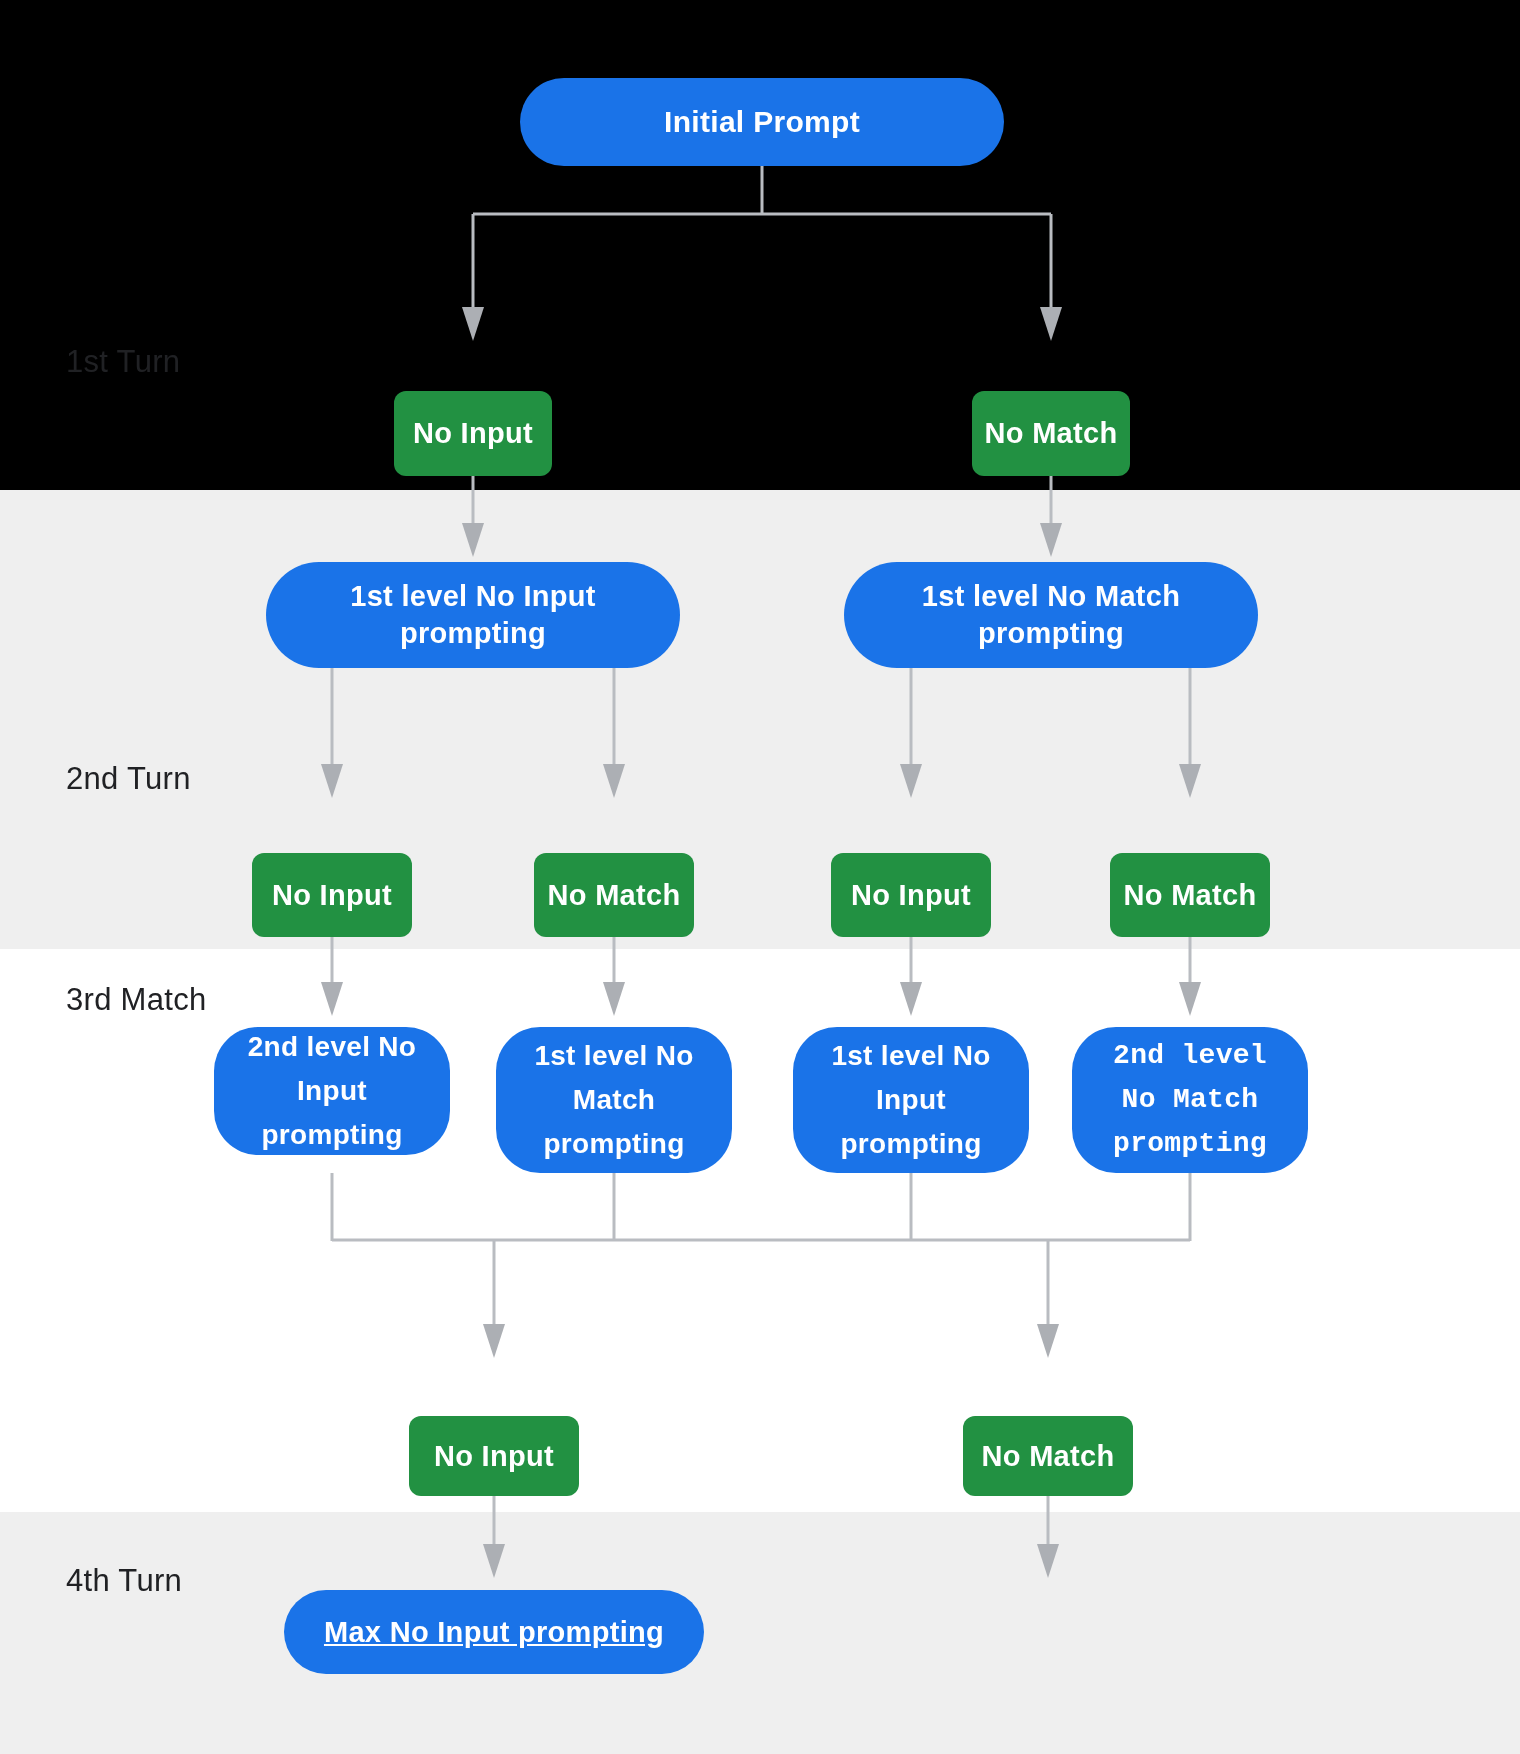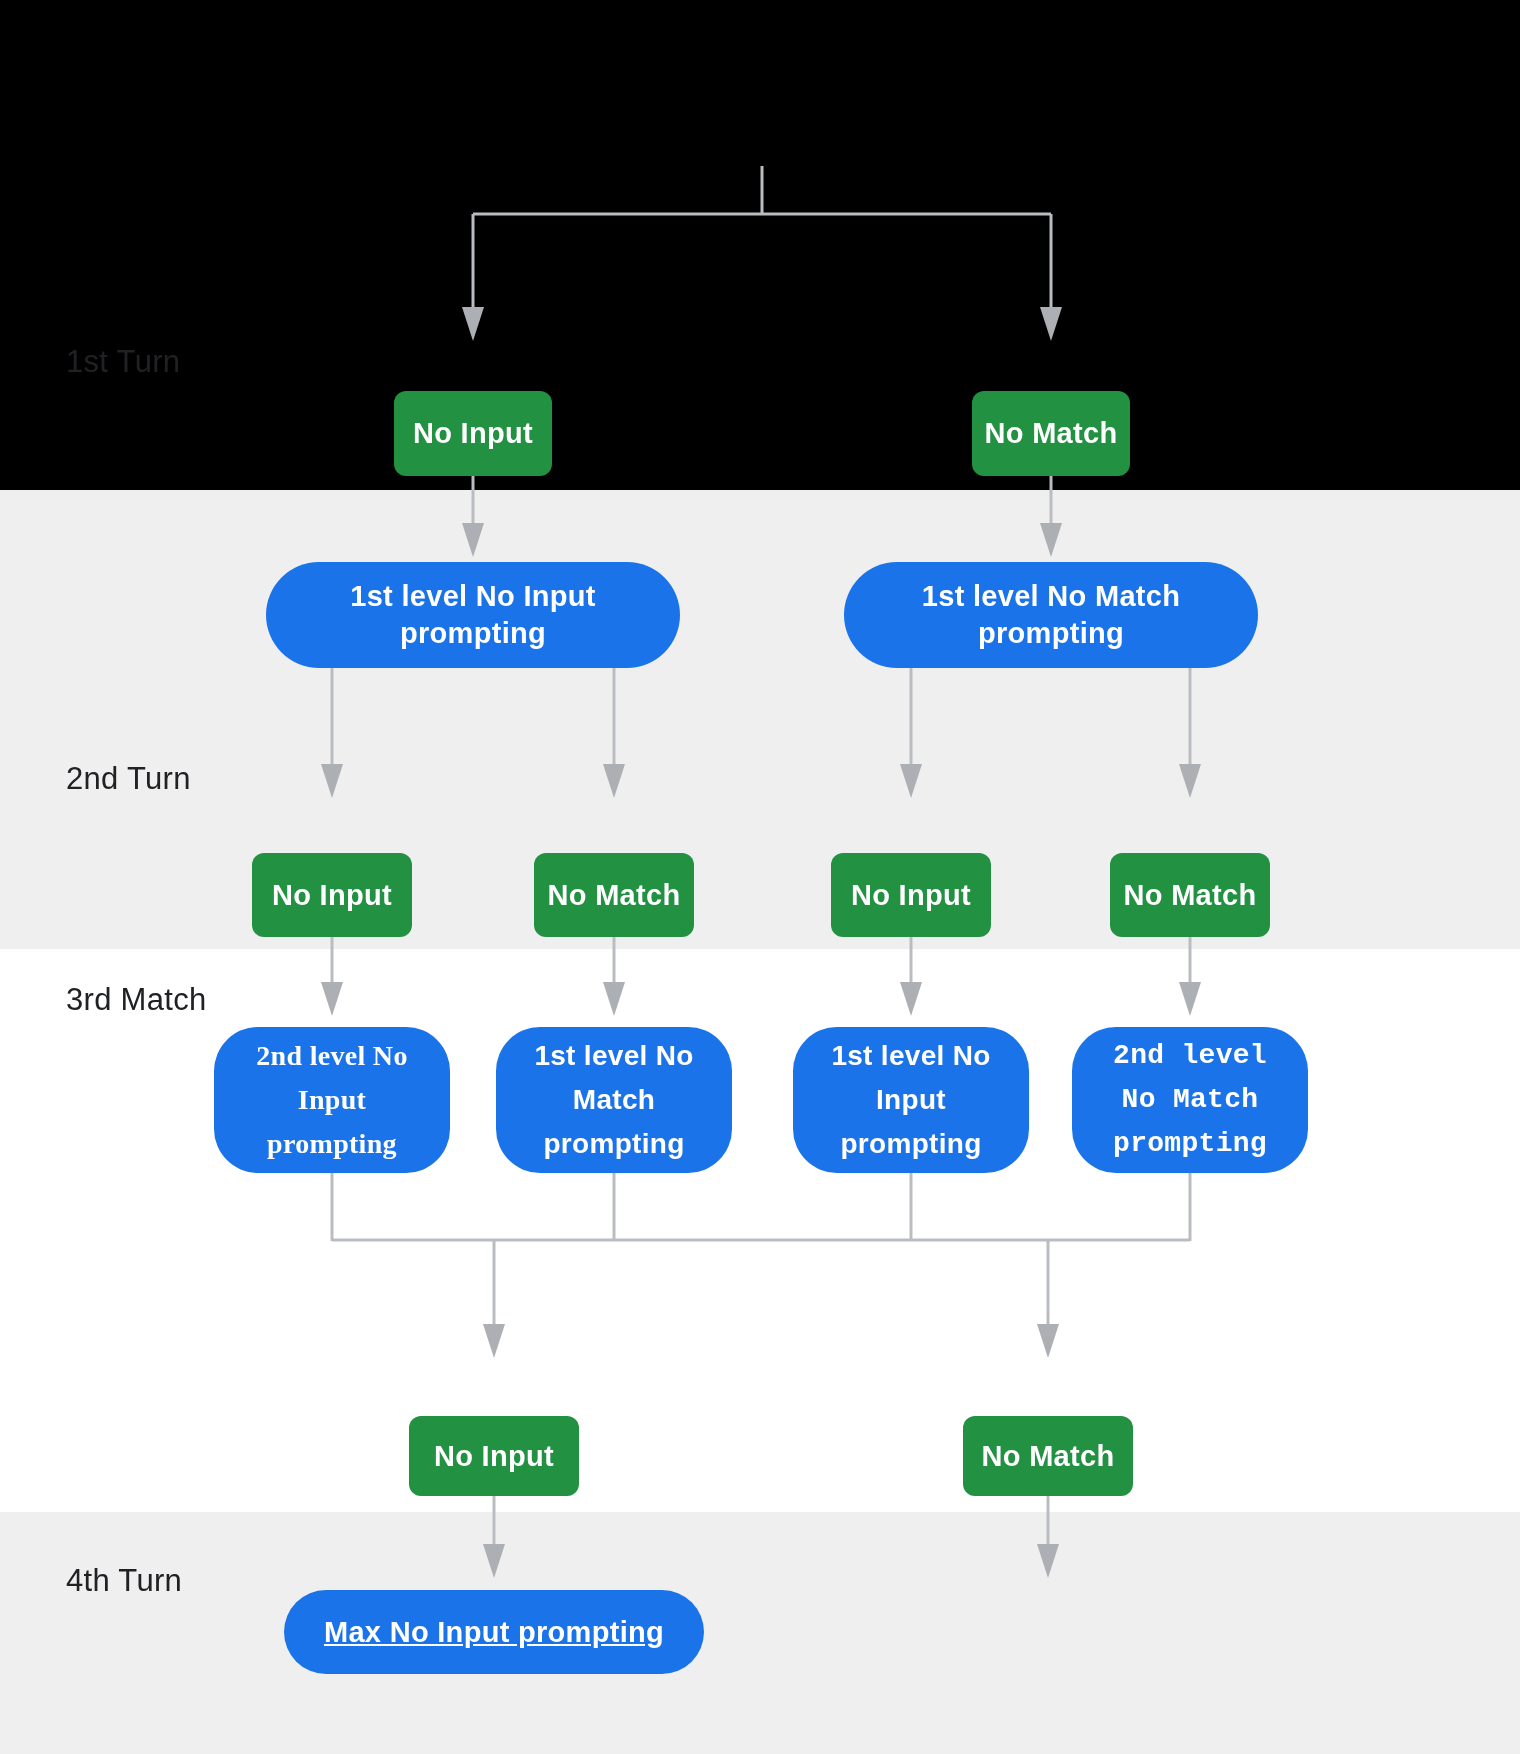--- a/index.html
+++ b/index.html
@@ -98,33 +98,34 @@
     <polygon points="494,1578 483,1544 505,1544"></polygon>
     <line x1="1048" y1="1448" x2="1048" y2="1546"></line>
     <polygon points="1048,1578 1037,1544 1059,1544"></polygon>
   </svg>
 
   <div class="turn-label" style="top:344px;text-align:right;">1st Turn</div>
   <div class="turn-label" style="top:761px;">2nd Turn</div>
   <div class="turn-label" style="top:982px;">3rd Match</div>
   <div class="turn-label" style="top:1563px;">4th Turn</div>
 
+  <div class="node blue pill-lg" style="left:520px;top:78px;width:484px;height:88px;">Initial Prompt</div>
 
   <div class="node green box-sm" style="left:394px;top:343px;width:158px;height:85px;">No Input</div>
   <div class="node green box-sm" style="left:972px;top:343px;width:158px;height:85px;">No Match</div>
 
   <div class="node blue pill-md" style="left:266px;top:562px;width:414px;height:106px;">1st level No Input prompting</div>
   <div class="node blue pill-md" style="left:844px;top:562px;width:414px;height:106px;">1st level No Match prompting</div>
 
   <div class="node green box-sm" style="left:252px;top:805px;width:160px;height:84px;">No Input</div>
   <div class="node green box-sm" style="left:534px;top:805px;width:160px;height:84px;">No Match</div>
   <div class="node green box-sm" style="left:831px;top:805px;width:160px;height:84px;">No Input</div>
   <div class="node green box-sm" style="left:1110px;top:805px;width:160px;height:84px;">No Match</div>
 
-  <div class="node blue box-3line" style="left:214px;top:1027px;width:236px;height:146px;font-family:Liberation Serif, serif;">2nd level No Input prompting</div>
+  <div class="node blue box-3line" style="left:214px;top:1027px;width:236px;height:128px;">2nd level No Input prompting</div>
   <div class="node blue box-3line" style="left:496px;top:1027px;width:236px;height:146px;">1st level No Match prompting</div>
   <div class="node blue box-3line" style="left:793px;top:1027px;width:236px;height:146px;">1st level No Input prompting</div>
   <div class="node blue box-3line" style="left:1072px;top:1027px;width:236px;height:146px;font-family:Liberation Mono, monospace;">2nd level No Match prompting</div>
 
   <div class="node green box-sm" style="left:409px;top:1368px;width:170px;height:80px;">No Input</div>
   <div class="node green box-sm" style="left:963px;top:1368px;width:170px;height:80px;">No Match</div>
 
   <div class="node blue pill-bottom" style="left:284px;top:1590px;width:420px;height:84px;">Max No Input prompting</div>
 
 </div>

